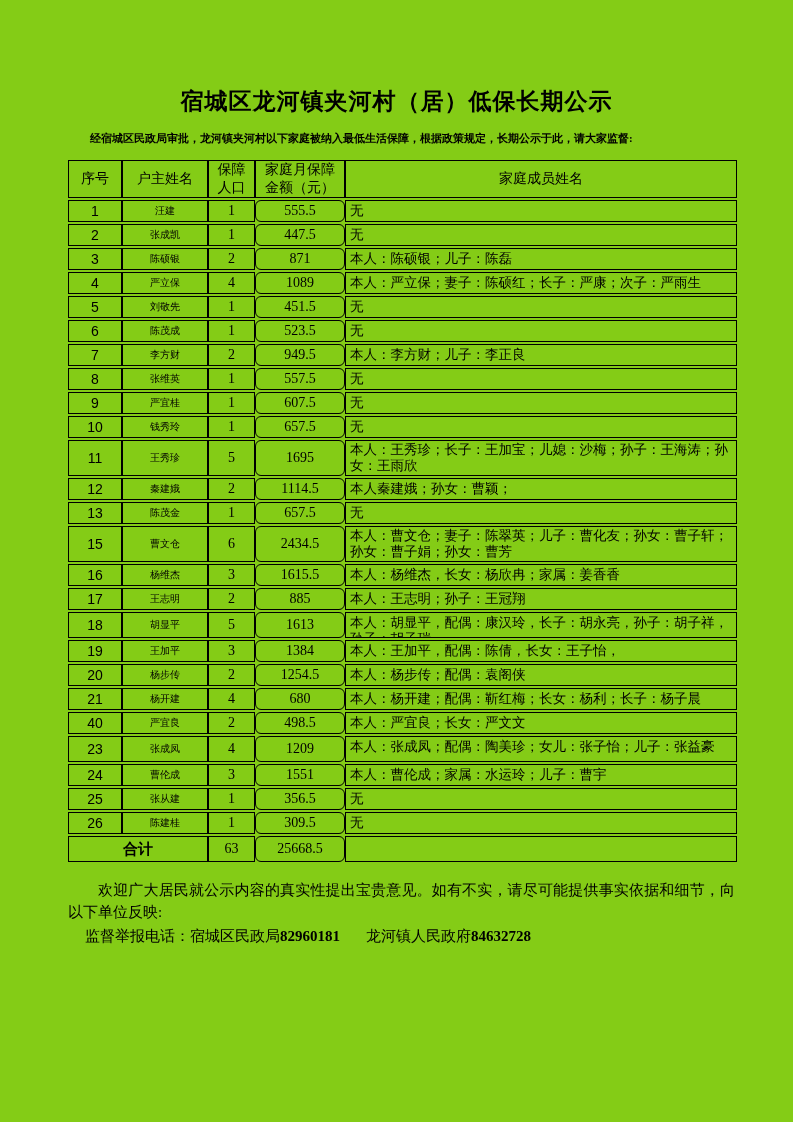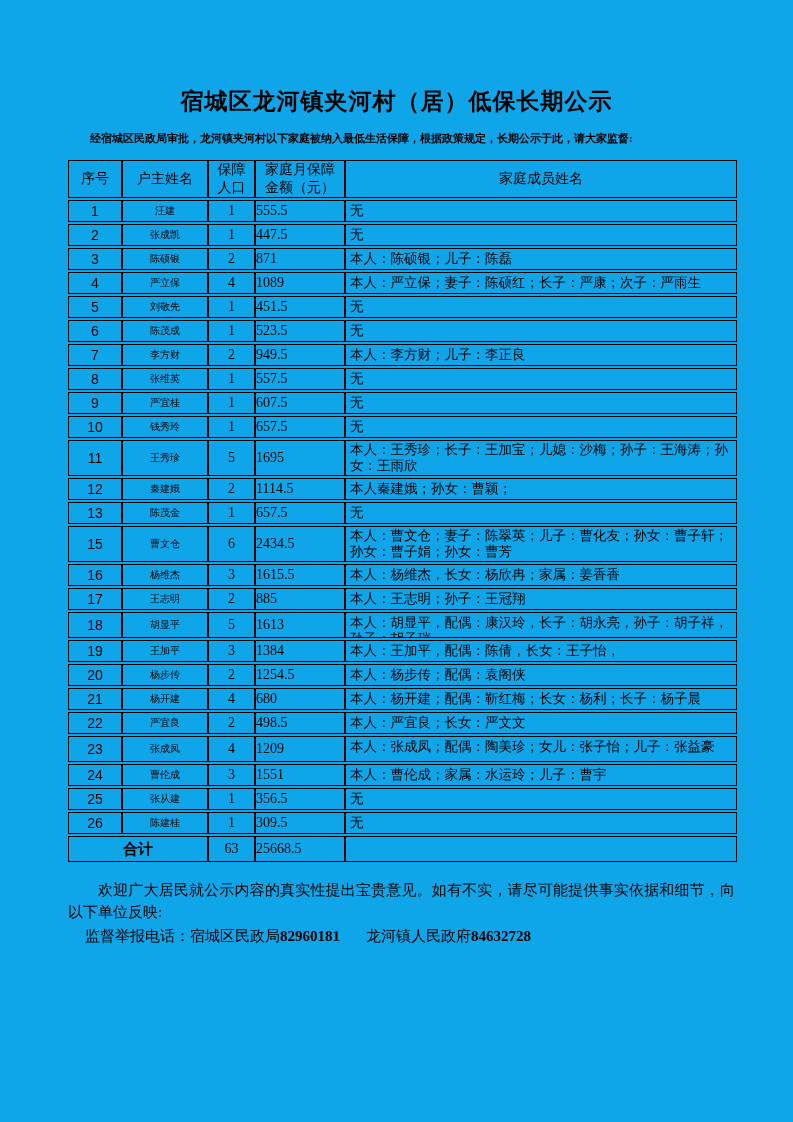--- a/index.html
+++ b/index.html
@@ -1,17 +1,17 @@
 <!DOCTYPE html>
 <html><head>
 <meta charset="utf-8">
 <style>
   html,body{margin:0;padding:0;background:#fff;}
   .page{
-    position:relative;width:793px;height:1122px;background:#0ea5e9;
+    position:relative;width:793px;height:1122px;background:#84cc16;
     box-sizing:border-box;padding-top:86px;overflow:hidden;
     font-family:"Liberation Serif",serif;color:#000;
   }
   .title{
     margin:0 0 10px 0;text-align:center;font-size:23px;font-weight:bold;
     letter-spacing:1px;
   }
   .intro{
     margin:0 58px 9px 68px;font-size:11px;line-height:22px;
     text-align:justify;text-indent:2em;font-weight:bold;
@@ -22,21 +22,21 @@
   }
   table.notice th, table.notice td{
     border:1px solid #000;box-sizing:border-box;padding:0;
     vertical-align:middle;overflow:hidden;
   }
   th{font-weight:normal;font-size:14px;text-align:center;
      white-space:pre-line;line-height:18px;height:38px;}
   .c-no{text-align:center;font-family:"Liberation Sans",sans-serif;font-size:14px;}
   .c-name{text-align:center;font-size:10px;}
   .c-pop{text-align:center;font-size:14px;}
-  .c-amt{text-align:left;font-size:14px;}
+  .c-amt{text-align:center;font-size:14px;border-radius:6px;}
   .c-mem{text-align:left;font-size:13.5px;}
   .memwrap{padding:1px 4px;line-height:16px;}
   .memwrap.clip{height:21px;overflow:hidden;}
   tr.std td{height:22px;}
   tr.tall td{height:35px;}
   tr.clip td{height:26px;}
   tr.total td{height:26px;}
   .total-label{text-align:center;font-weight:bold;font-size:15px;}
   .footer{margin-top:15px;font-size:15px;line-height:22px;}
   .feedback{margin:0 58px 0 68px;text-align:justify;text-indent:2em;}
@@ -247,21 +247,21 @@
         <tr class="std">
           <td class="c-no">21</td>
           <td class="c-name">杨开建</td>
           <td class="c-pop">4</td>
           <td class="c-amt">680</td>
           <td class="c-mem">
             <div class="memwrap">本人：杨开建；配偶：靳红梅；长女：杨利；长子：杨子晨</div>
           </td>
         </tr>
         <tr class="std">
-          <td class="c-no">22</td>
+          <td class="c-no">40</td>
           <td class="c-name">严宜良</td>
           <td class="c-pop">2</td>
           <td class="c-amt">498.5</td>
           <td class="c-mem">
             <div class="memwrap">本人：严宜良；长女：严文文</div>
           </td>
         </tr>
         <tr class="clip">
           <td class="c-no">23</td>
           <td class="c-name">张成凤</td>

